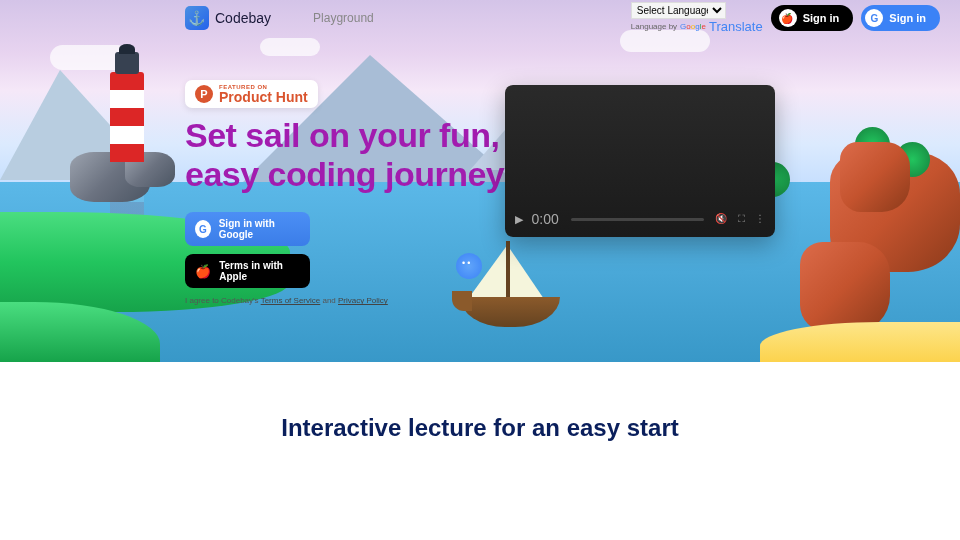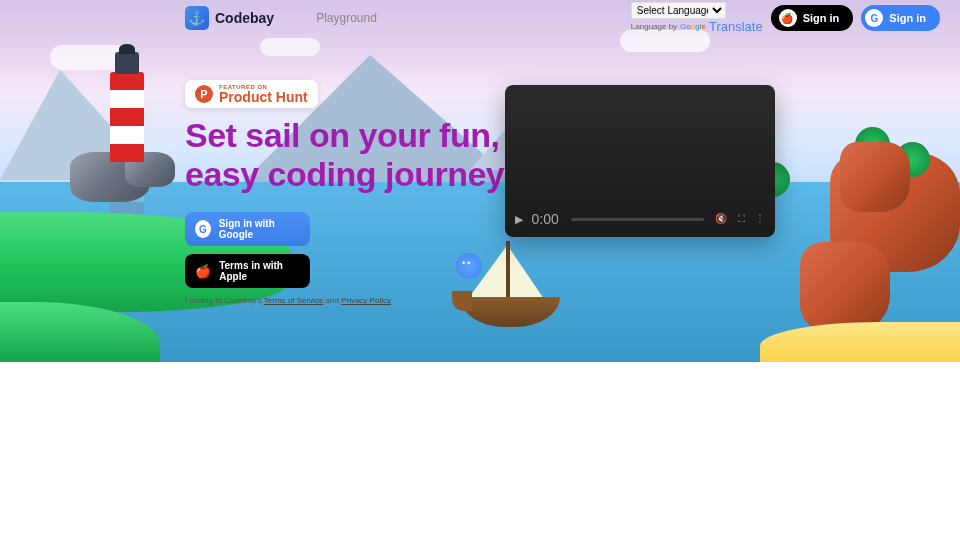--- a/index.html
+++ b/index.html
@@ -1,20 +1,20 @@
 <!DOCTYPE html>
 <html><head>
 <meta charset="utf-8">
 <style>
 *{margin:0;padding:0;box-sizing:border-box;font-family:'Segoe UI',Arial,sans-serif}
 body{width:960px;height:540px;overflow:hidden;background:#fff}
 .header{position:absolute;top:0;left:0;right:0;height:36px;display:flex;align-items:center;padding:0 20px;z-index:100}
 .logo-area{display:flex;align-items:center;gap:6px;margin-left:165px}
 .logo-icon{width:24px;height:24px;background:linear-gradient(135deg,#4a90e2,#2563eb);border-radius:5px;display:flex;align-items:center;justify-content:center;color:#fff;font-size:14px;font-weight:bold}
-.logo-text{font-weight:700;font-size:14px;color:#1a1a3a}
+.logo-text{font-weight:400;font-size:14px;color:#1a1a3a}
 .nav-link{margin-left:42px;font-size:12px;color:#888}
 .header-right{margin-left:auto;display:flex;align-items:center;gap:8px}
 .lang-box{display:flex;flex-direction:column;align-items:flex-start}
 .lang-select{font-size:10px;padding:1px;width:95px;background:#f5f5f5;border:1px solid #ddd}
 .powered{font-size:8px;color:#666;display:flex;align-items:center;gap:3px}
 .g-small{font-size:8px}
 .g-r{color:#ea4335}.g-b{color:#4285f4}.g-y{color:#fbbc05}.g-g{color:#34a853}
 .trans-label{color:#4285f4;font-weight:400;font-size:13px}
 .signin-apple{background:#000;color:#fff;border-radius:14px;padding:4px 14px 4px 8px;display:flex;align-items:center;gap:6px;font-size:11px;font-weight:600}
 .signin-google{background:#3b82f6;color:#fff;border-radius:14px;padding:4px 14px 4px 4px;display:flex;align-items:center;gap:6px;font-size:11px;font-weight:600}
@@ -177,32 +177,33 @@
             <span class="g-b" style="font-weight:bold">G</span>
           </span>
         <span>Sign in with Google</span>
       </div>
       <div class="auth-btn btn-a">
         <span class="apple-ico">🍎</span>
         <span>Terms in with Apple</span>
       </div>
     </div>
     <div class="terms">
-      <span>I coding to Codebay's </span><a>Terms of Service</a><span> and </span><a>Privacy Policy</a>
+      <span>I agree to Codebay's </span><a>Terms of Service</a><span> and </span><a>Privacy Policy</a>
     </div>
   </div>
 
   <div class="video-box">
     <div class="vid-controls">
       <span class="vid-play">▶</span>
       <span class="vid-time">0:00</span>
       <div class="vid-bar"></div>
       <div class="vid-icons">
         <span>🔇</span>
         <span>⛶</span>
         <span>⋮</span>
       </div>
     </div>
   </div>
 </div>
 
 <div class="features-section">
+  <h2 class="feat-heading">Interactive lecture for an easy start</h2>
 </div>
 
 </body></html>

